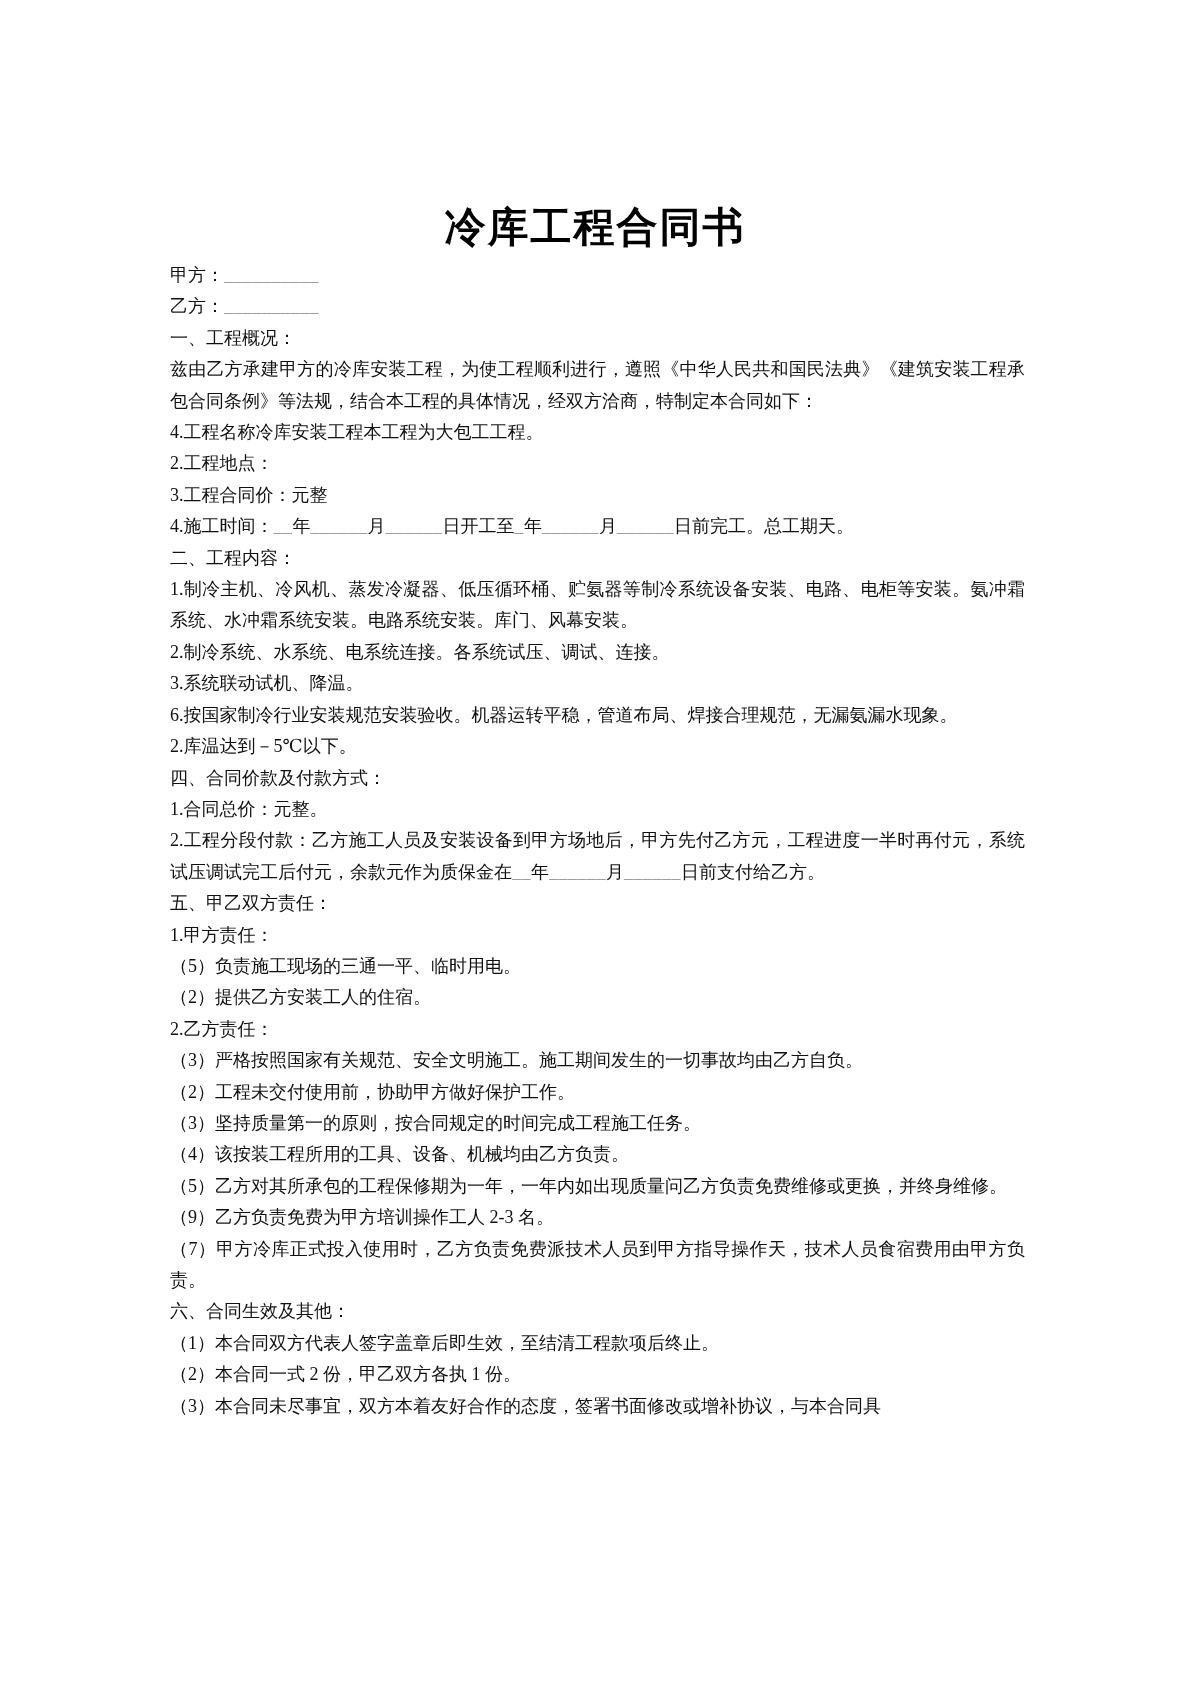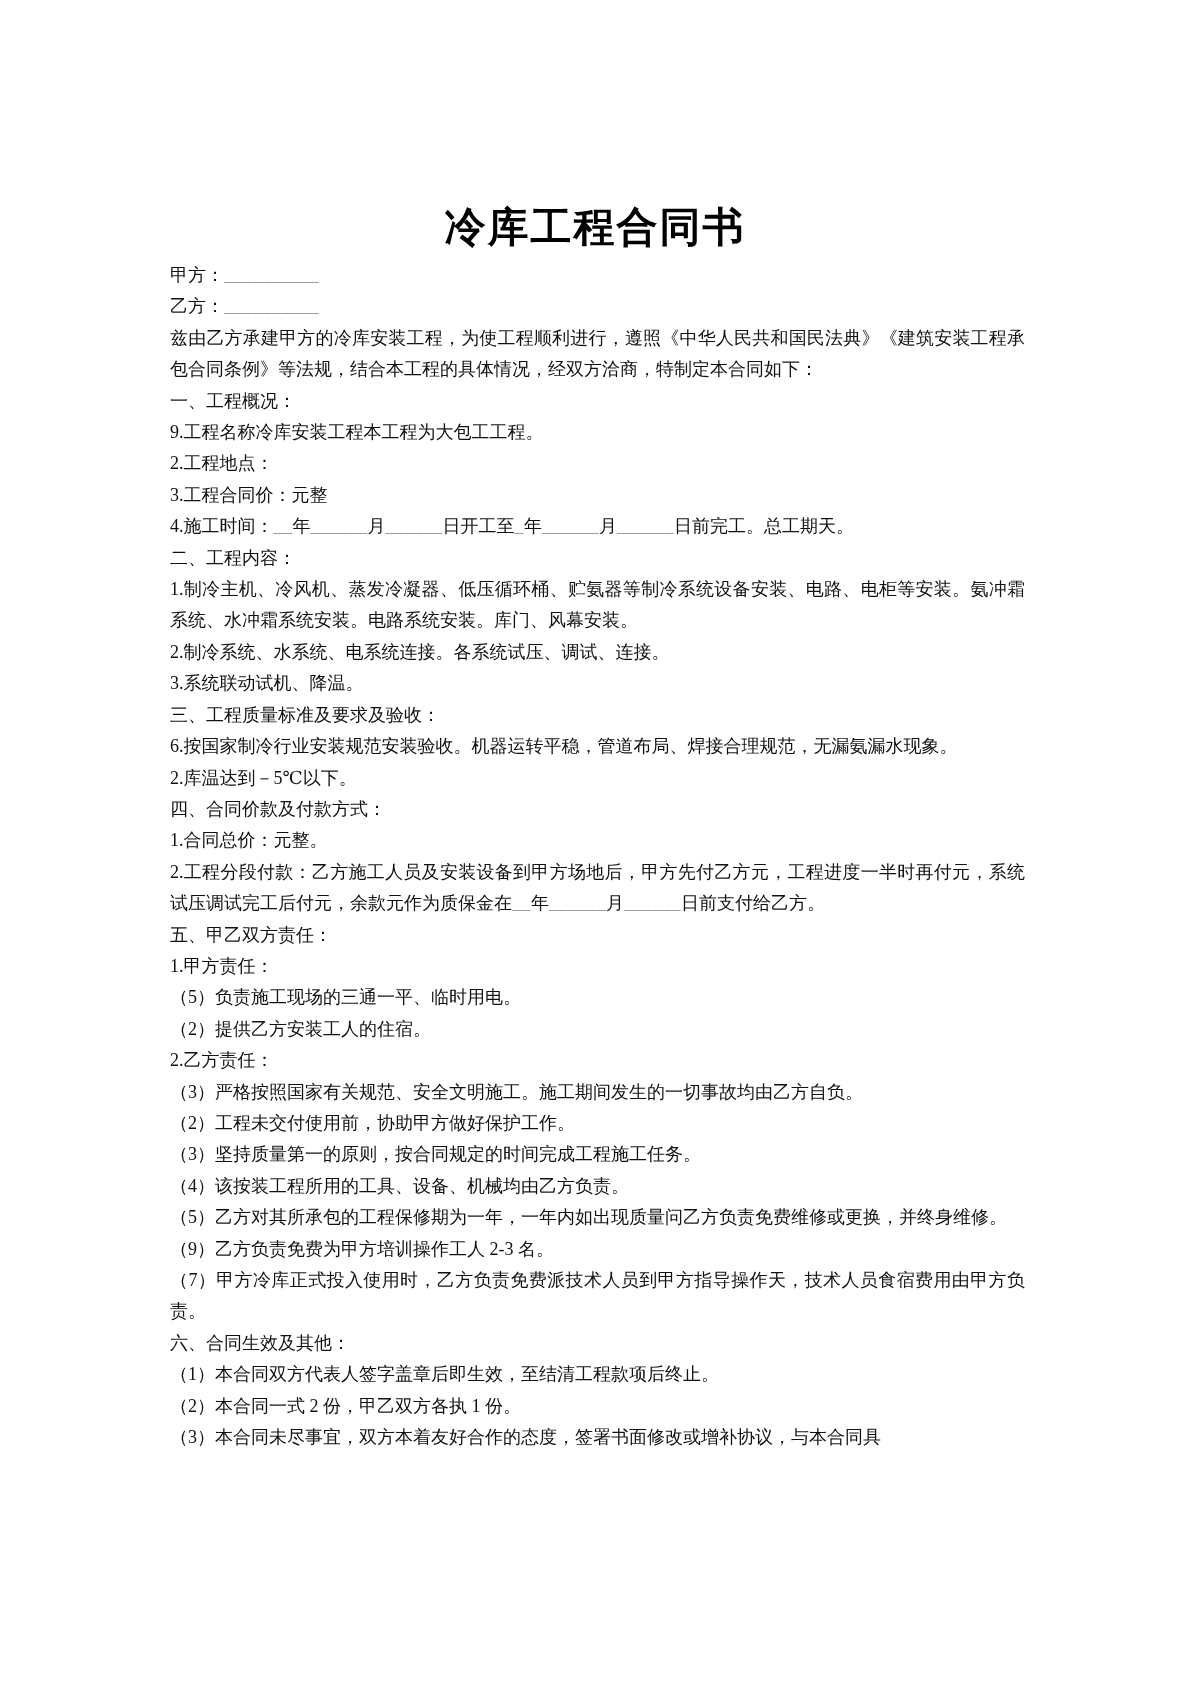--- a/index.html
+++ b/index.html
@@ -53,31 +53,30 @@
   }
 </style>
 </head>
 <body>
 
 <div class="page">
   <h1 class="doc-title">冷库工程合同书</h1>
   <div class="contract-body">
       <div class="para">甲方：<span class="blank">__________</span></div>
       <div class="para">乙方：<span class="blank">__________</span></div>
+      <div class="para">一、工程概况：</div>
       <div class="para">兹由乙方承建甲方的冷库安装工程，为使工程顺利进行，遵照《中华人民共和国民法典》《建筑安装工程承包合同条例》等法规，结合本工程的具体情况，经双方洽商，特制定本合同如下：</div>
-      <div class="para">一、工程概况：</div>
-      <div class="para">9.工程名称冷库安装工程本工程为大包工工程。</div>
+      <div class="para">4.工程名称冷库安装工程本工程为大包工工程。</div>
       <div class="para">2.工程地点：</div>
       <div class="para">3.工程合同价：元整</div>
       <div class="para">4.施工时间：<span class="blank">__</span>年<span class="blank">______</span>月<span class="blank">______</span>日开工至<span class="blank">_</span>年<span class="blank">______</span>月<span class="blank">______</span>日前完工。总工期天。</div>
       <div class="para">二、工程内容：</div>
       <div class="para">1.制冷主机、冷风机、蒸发冷凝器、低压循环桶、贮氨器等制冷系统设备安装、电路、电柜等安装。氨冲霜系统、水冲霜系统安装。电路系统安装。库门、风幕安装。</div>
       <div class="para">2.制冷系统、水系统、电系统连接。各系统试压、调试、连接。</div>
       <div class="para">3.系统联动试机、降温。</div>
-      <div class="para">三、工程质量标准及要求及验收：</div>
       <div class="para">6.按国家制冷行业安装规范安装验收。机器运转平稳，管道布局、焊接合理规范，无漏氨漏水现象。</div>
       <div class="para">2.库温达到－5℃以下。</div>
       <div class="para">四、合同价款及付款方式：</div>
       <div class="para">1.合同总价：元整。</div>
       <div class="para">2.工程分段付款：乙方施工人员及安装设备到甲方场地后，甲方先付乙方元，工程进度一半时再付元，系统试压调试完工后付元，余款元作为质保金在<span class="blank">__</span>年<span class="blank">______</span>月<span class="blank">______</span>日前支付给乙方。</div>
       <div class="para">五、甲乙双方责任：</div>
       <div class="para">1.甲方责任：</div>
       <div class="para">（5）负责施工现场的三通一平、临时用电。</div>
       <div class="para">（2）提供乙方安装工人的住宿。</div>
       <div class="para">2.乙方责任：</div>

